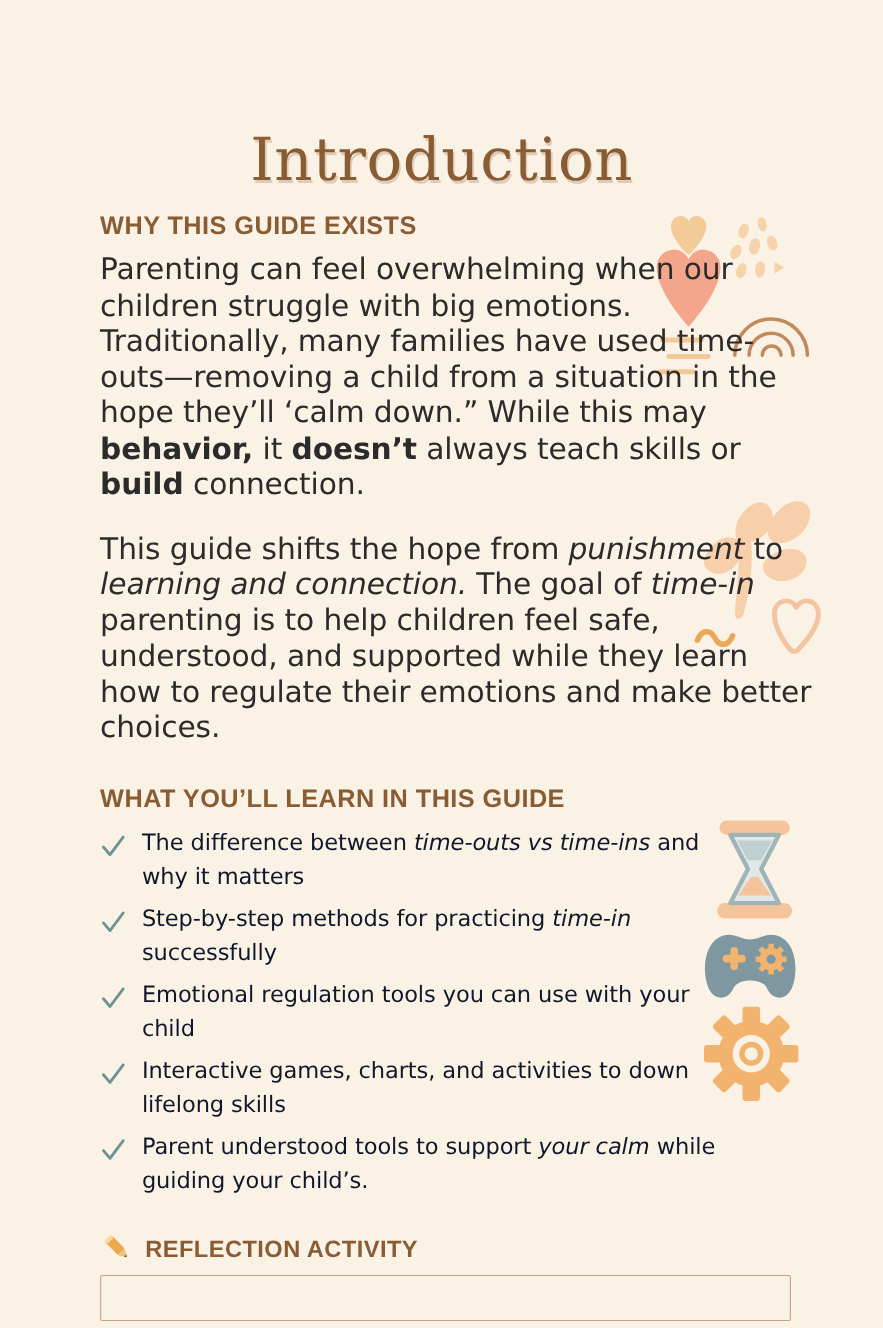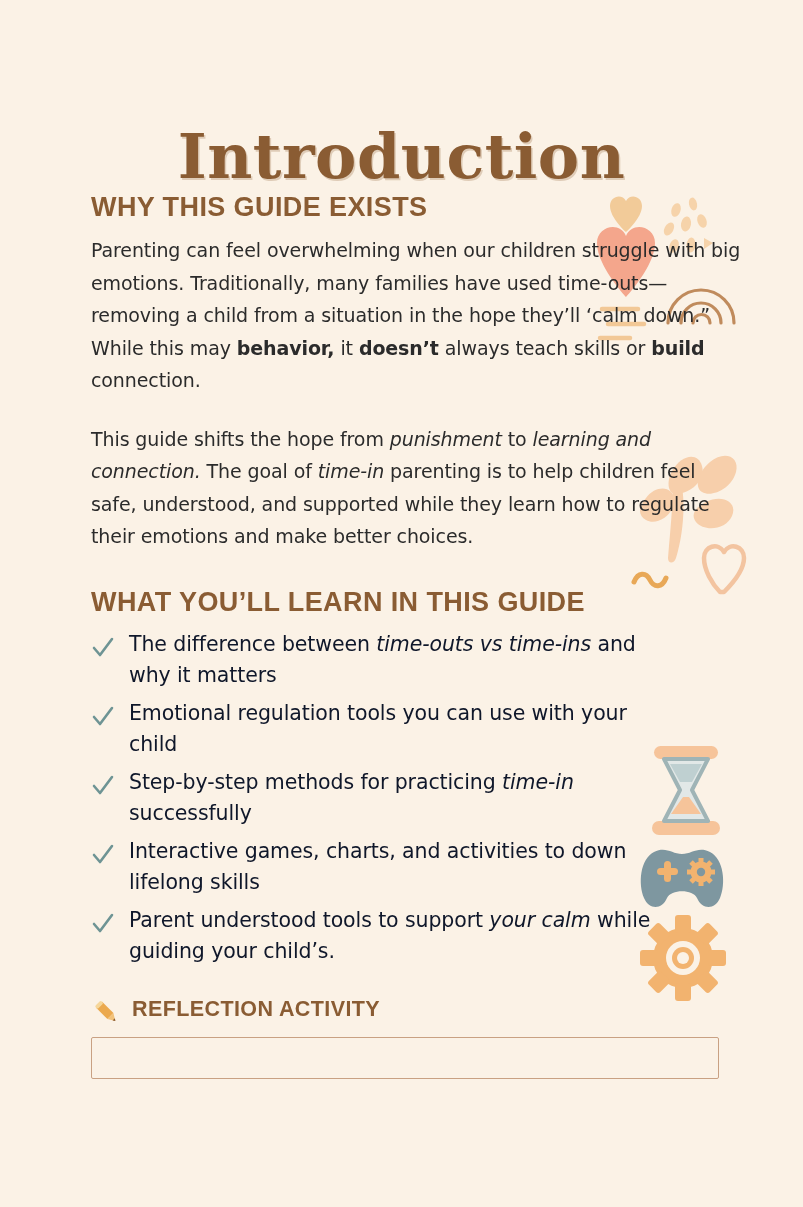--- a/index.html
+++ b/index.html
@@ -22,51 +22,51 @@
   }
 
   
   .page-title {
     position: absolute;
     top: 78px;
     left: 0;
     width: 803px;
     text-align: center;
     font-family: "DejaVu Serif", serif;
-    font-size: 62px;
-    font-weight: 700;
+    font-size: 54px;
+    font-weight: 400;
     color: #8A5C33;
     letter-spacing: 0.5px;
     text-shadow: 1.5px 2px 0 rgba(150,106,63,0.28);
   }
 
   
   .content {
     position: absolute;
     left: 91px;
     top: 192px;
     width: 650px;
   }
 
   .section-head {
     font-family: "Liberation Sans", sans-serif;
-    font-size: 27px;
+    font-size: 23px;
     font-weight: 700;
     color: #8A5C33;
     letter-spacing: 0.4px;
     margin: 0 0 11px 0;
   }
   .section-head.second {
     margin-top: 34px;
   }
 
   p.body-text {
     margin: 0;
     font-family: "DejaVu Sans", sans-serif;
-    font-size: 19px;
+    font-size: 27px;
     line-height: 32.5px;
     color: #2B2B2B;
     letter-spacing: -0.1px;
   }
   p.body-text + p.body-text {
     margin-top: 26px;
   }
   .it { font-style: italic; }
   .bd { font-weight: 600; }
 
@@ -94,21 +94,21 @@
     line-height: 31px;
     color: #0f172a;
     letter-spacing: -0.1px;
     max-width: 545px;
   }
 
   
   .reflection-block { margin-top: 30px; }
   .reflection-head-row {
     display: flex;
-    align-items: flex-start;
+    align-items: flex-end;
     margin-bottom: 10px;
   }
   .pencil-icon {
     width: 30px;
     height: 30px;
     margin-right: 11px;
     flex: 0 0 auto;
   }
   .reflection-head {
     font-family: "Liberation Sans", sans-serif;
@@ -268,29 +268,29 @@
           </svg>
         </span>
         <span class="check-text"><span>The difference between </span><span class="it">time-outs vs time-ins</span><span> and why it matters</span></span>
       </li>
       <li>
         <span class="check-icon">
           <svg viewBox="0 0 24 26" width="24" height="26" xmlns="http://www.w3.org/2000/svg">
             <path d="M3 13 L9 20 L21 4" fill="none" stroke="#6E9494" stroke-width="2.6" stroke-linecap="round" stroke-linejoin="round"></path>
           </svg>
         </span>
+        <span class="check-text"><span>Step-by-step methods for practicing </span><span class="it">time-in</span><span> successfully</span></span>
+      </li>
+      <li>
+        <span class="check-icon">
+          <svg viewBox="0 0 24 26" width="24" height="26" xmlns="http://www.w3.org/2000/svg">
+            <path d="M3 13 L9 20 L21 4" fill="none" stroke="#6E9494" stroke-width="2.6" stroke-linecap="round" stroke-linejoin="round"></path>
+          </svg>
+        </span>
         <span class="check-text"><span>Emotional regulation tools you can use with your child</span><span class="it"></span><span></span></span>
-      </li>
-      <li>
-        <span class="check-icon">
-          <svg viewBox="0 0 24 26" width="24" height="26" xmlns="http://www.w3.org/2000/svg">
-            <path d="M3 13 L9 20 L21 4" fill="none" stroke="#6E9494" stroke-width="2.6" stroke-linecap="round" stroke-linejoin="round"></path>
-          </svg>
-        </span>
-        <span class="check-text"><span>Step-by-step methods for practicing </span><span class="it">time-in</span><span> successfully</span></span>
       </li>
       <li>
         <span class="check-icon">
           <svg viewBox="0 0 24 26" width="24" height="26" xmlns="http://www.w3.org/2000/svg">
             <path d="M3 13 L9 20 L21 4" fill="none" stroke="#6E9494" stroke-width="2.6" stroke-linecap="round" stroke-linejoin="round"></path>
           </svg>
         </span>
         <span class="check-text"><span>Interactive games, charts, and activities to down lifelong skills</span><span class="it"></span><span></span></span>
       </li>
       <li>

